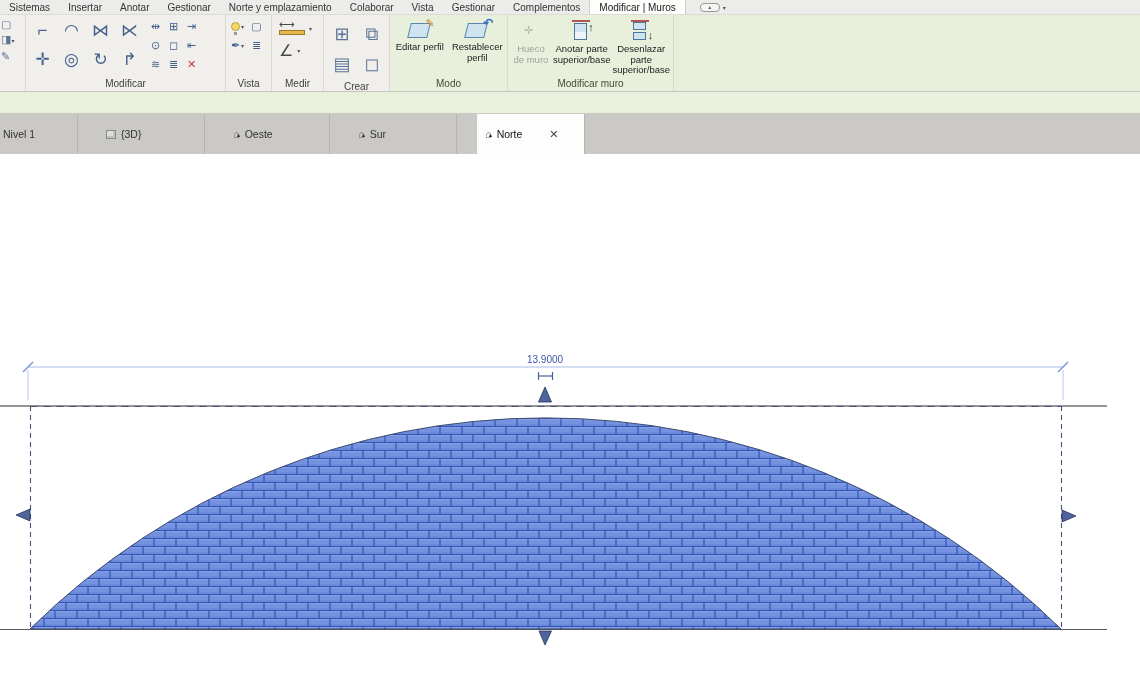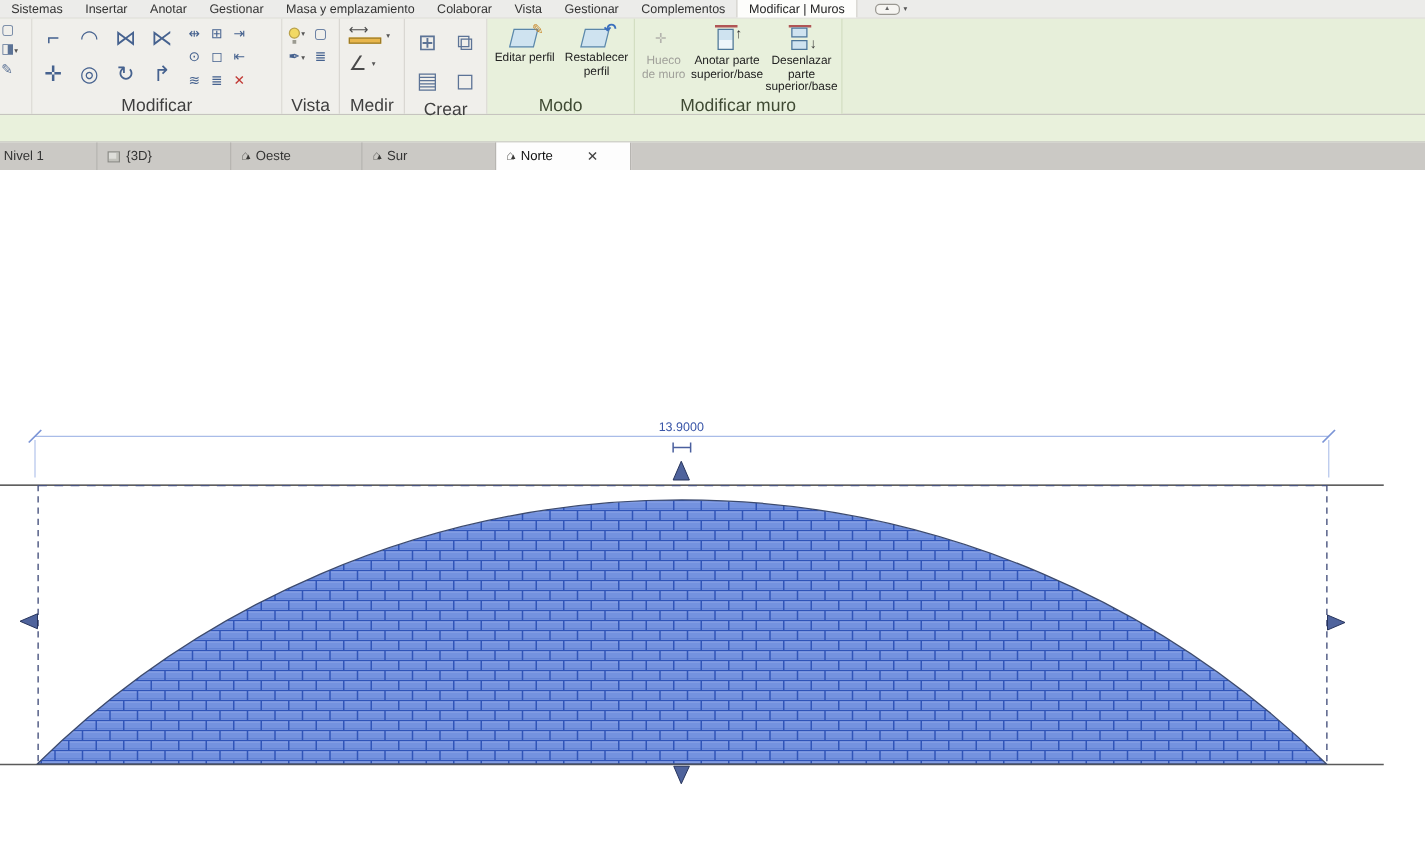--- a/index.html
+++ b/index.html
@@ -14,21 +14,21 @@
   .ribbon-toggle { margin-left:14px; display:flex; align-items:center; gap:3px; }
   .toggle-pill { width:20px; height:9px; border:1px solid #9a9892; border-radius:4px;
     font-size:6px; line-height:7px; text-align:center; color:#666; background:#f6f5f2; }
   .toggle-caret { font-size:6px; color:#555; }
 
   
   .ribbon { height:77px; background:#e7efda; display:flex; align-items:stretch; border-bottom:1px solid #c6c4bf; }
   .panel { display:flex; flex-direction:column; border-right:1px solid #d9d7d2; background:#f0efeb; }
   .panel.contextual { background:#e8f0dc; border-right:1px solid #d3dec2; }
   .panel-body { flex:1; display:flex; align-items:flex-start; padding:2px 3px; }
-  .panel-label { height:13px; font-size:14px; color:#3f3f3f; text-align:center; line-height:12px; }
+  .panel-label { height:13px; font-size:10px; color:#3f3f3f; text-align:center; line-height:12px; }
   .panel.contextual .panel-label { color:#3f4a33;text-align:center; }
 
   .cutpanel { width:26px; background:#f0efeb; border-right:1px solid #d9d7d2;
     display:flex; flex-direction:column; align-items:flex-start; padding:3px 0 0 1px; gap:3px; }
   .cicon { font-size:11px; color:#5c7396; line-height:12px; }
   .cicon .car { font-size:6px; color:#555; }
 
   .bicon { width:27px; height:27px; display:flex; align-items:center; justify-content:center;
     font-size:17px; color:#46628f; cursor:pointer; }
   .sicon { width:17px; height:17px; display:flex; align-items:center; justify-content:center;
@@ -66,42 +66,42 @@
   .wallicon .redtop { position:absolute; left:1px; top:0; width:18px; height:2px; background:#b05555; }
   .wallicon .arr { position:absolute; right:-1px; top:1px; font-size:11px; color:#333; }
   .wallicon.dis .plus { position:absolute; left:4px; top:4px; font-size:11px; color:#b3b3ad; }
   .wallicon .box2 { position:absolute; left:3px; top:2px; width:13px; height:8px; border:1px solid #4d7699; background:#cfe3f0; }
   .wallicon .box3 { position:absolute; left:3px; top:12px; width:13px; height:8px; border:1px solid #4d7699; background:#cfe3f0; }
 
   
   .optionsbar { height:22px; background:#e9f1dc; border-bottom:1px solid #c9c9c4; }
 
   
-  .viewtabs { height:22px; background:#cbc9c5; display:flex; align-items:stretch; font-size:10.5px; color:#333; }
+  .viewtabs { height:40px; background:#cbc9c5; display:flex; align-items:stretch; font-size:10.5px; color:#333;gap:20px; }
   .vtab { display:flex; align-items:center; gap:5px; padding:0 8px; border-right:1px solid #b7b5b1; cursor:pointer; white-space:nowrap; }
   .vtab.active { background:#fdfdfd; color:#111; border-right:1px solid #b7b5b1; }
   .vtab .house { font-size:11px; color:#6b6b68; position:relative; line-height:10px; }
   .vtab .house .up { position:absolute; left:2.5px; top:0.5px; font-size:6px; color:#3a3a38; }
   .vtab .cube { width:10px; height:9px; border:1px solid #8a8a85; background:#dededa;
     box-shadow:inset -2px -2px 0 #c2c2bc; }
   .vtab .close { margin-left:22px; font-size:11px; color:#444; cursor:pointer; }
 
   
   .canvas { position:relative; width:1140px; height:555px; background:#ffffff; overflow:hidden; }
   .canvas svg { position:absolute; left:0; top:0; }
 </style>
 </head>
 <body>
 
 <div class="tabbar">
   <div class="rtab">Sistemas</div>
   <div class="rtab">Insertar</div>
   <div class="rtab">Anotar</div>
   <div class="rtab">Gestionar</div>
-  <div class="rtab">Masa y emplazamiento</div>
+  <div class="rtab">Norte y emplazamiento</div>
   <div class="rtab">Colaborar</div>
   <div class="rtab">Vista</div>
   <div class="rtab">Gestionar</div>
   <div class="rtab">Complementos</div>
   <div class="rtab active">Modificar | Muros</div>
   <div class="ribbon-toggle">
     <span class="toggle-pill">▴</span>
     <span class="toggle-caret">▾</span>
   </div>
 </div>

